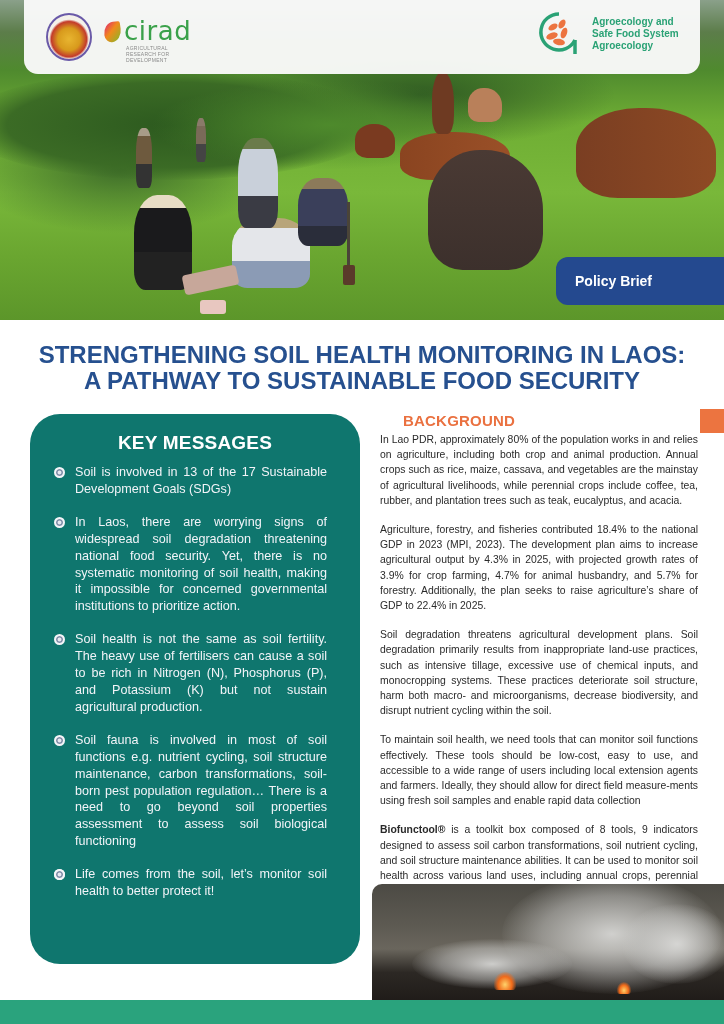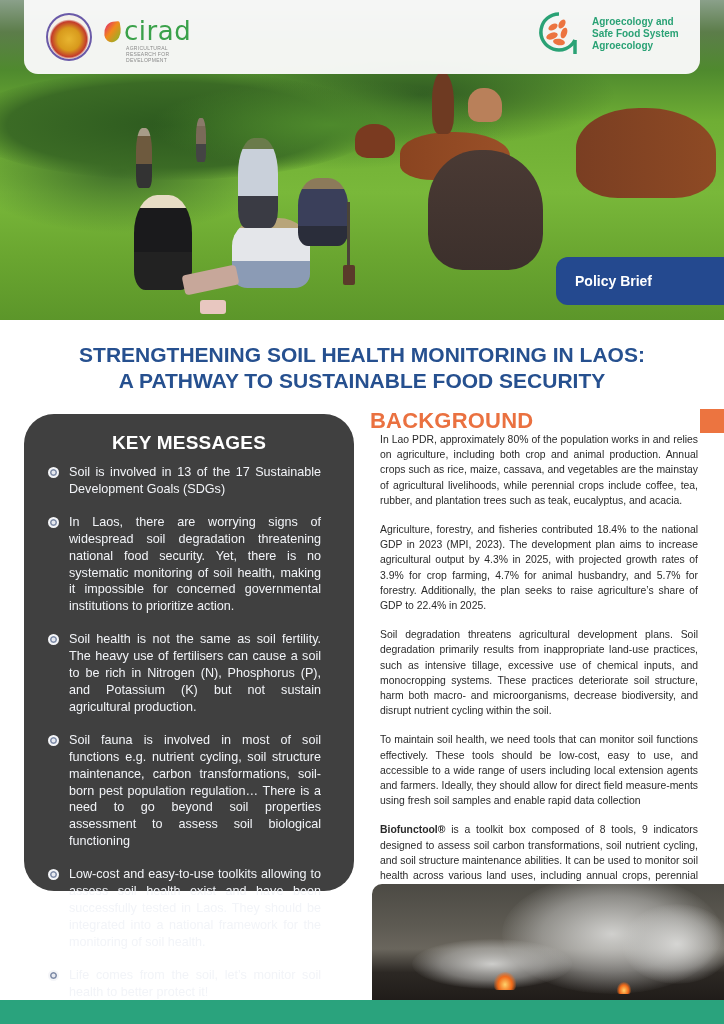--- a/index.html
+++ b/index.html
@@ -44,40 +44,40 @@
 
   .policy-badge {
     position: absolute; left: 556px; top: 257px; width: 168px; height: 48px;
     background: #24498f; border-radius: 12px 0 0 12px;
     color: #fff; font-weight: bold; font-size: 14px; line-height: 48px; padding-left: 19px;
   }
 
   
   .title {
     position: absolute; left: 0; top: 342px; width: 724px; text-align: center;
-    color: #26508f; font-weight: bold; font-size: 21px; line-height: 26px; letter-spacing: 0px;
+    color: #26508f; font-weight: bold; font-size: 24px; line-height: 26px; letter-spacing: 0px;
   }
 
   
   .key-panel {
-    position: absolute; left: 24px; top: 414px; width: 330px; height: 477px;
-    background: #404040; border-radius: 30px; color: #f2f4f8;
+    position: absolute; left: 30px; top: 414px; width: 330px; height: 550px;
+    background: #0f766e; border-radius: 30px; color: #f2f4f8;
   }
   .key-title { text-align: center; font-weight: bold; font-size: 19px; color: #fff; margin-top: 18px; letter-spacing: 0.2px; }
   .key-list { list-style: none; margin: 10px 33px 0 24px; }
   .key-item { position: relative; padding-left: 21px; font-size: 12.6px; line-height: 16.9px; text-align: justify; margin-bottom: 16px; }
   .bullet-icon {
     position: absolute; left: 0; top: 3px; width: 11px; height: 11px; border-radius: 50%;
     background: #e6e9f0; border: 2px solid #f4f5f8;
     box-shadow: inset 0 0 0 1.5px #7d8aa6;
   }
 
   
   .bg-section { position: absolute; left: 370px; top: 410px; width: 328px; }
-  .bg-heading { color: #ea7140; font-weight: bold; font-size: 22px; letter-spacing: 0.2px; line-height: 22px; }
+  .bg-heading { color: #ea7140; font-weight: bold; font-size: 15px; letter-spacing: 0.2px; line-height: 22px; margin-left: 33px; }
   .bg-para { font-size: 10.4px; line-height: 15.2px; color: #2a2a2a; text-align: justify; margin-bottom: 14px; margin-left: 10px; }
   .bg-para b { font-weight: bold; }
   .orange-tab { position: absolute; left: 700px; top: 409px; width: 24px; height: 24px; background: #ec7440; }
 
   
   .fire-photo {
     position: absolute; left: 372px; top: 884px; width: 352px; height: 118px; overflow: hidden;
     border-radius: 10px 0 0 0;
     background: linear-gradient(180deg, #4c4a44 0%, #5d5a52 35%, #6a665d 55%, #2c2824 75%, #1f1b18 100%);
   }
@@ -158,21 +158,20 @@
     <li class="key-item">
       <span class="bullet-icon"></span>
       <span>Soil health is not the same as soil fertility. The heavy use of fertilisers can cause a soil to be rich in Nitrogen (N), Phosphorus (P), and Potassium (K) but not sustain agricultural production.</span>
     </li>
     <li class="key-item">
       <span class="bullet-icon"></span>
       <span>Soil fauna is involved in most of soil functions e.g. nutrient cycling, soil structure maintenance, carbon transformations, soil-born pest population regulation… There is a need to go beyond soil properties assessment to assess soil biological functioning</span>
     </li>
     <li class="key-item">
       <span class="bullet-icon"></span>
-      <span>Low-cost and easy-to-use toolkits allowing to assess soil health exist and have been successfully tested in Laos. They should be integrated into a national framework for the monitoring of soil health.</span>
     </li>
     <li class="key-item">
       <span class="bullet-icon"></span>
       <span>Life comes from the soil, let’s monitor soil health to better protect it!</span>
     </li>
   </ul>
 </div>
 
 <div class="orange-tab"></div>
 <div class="bg-section">

